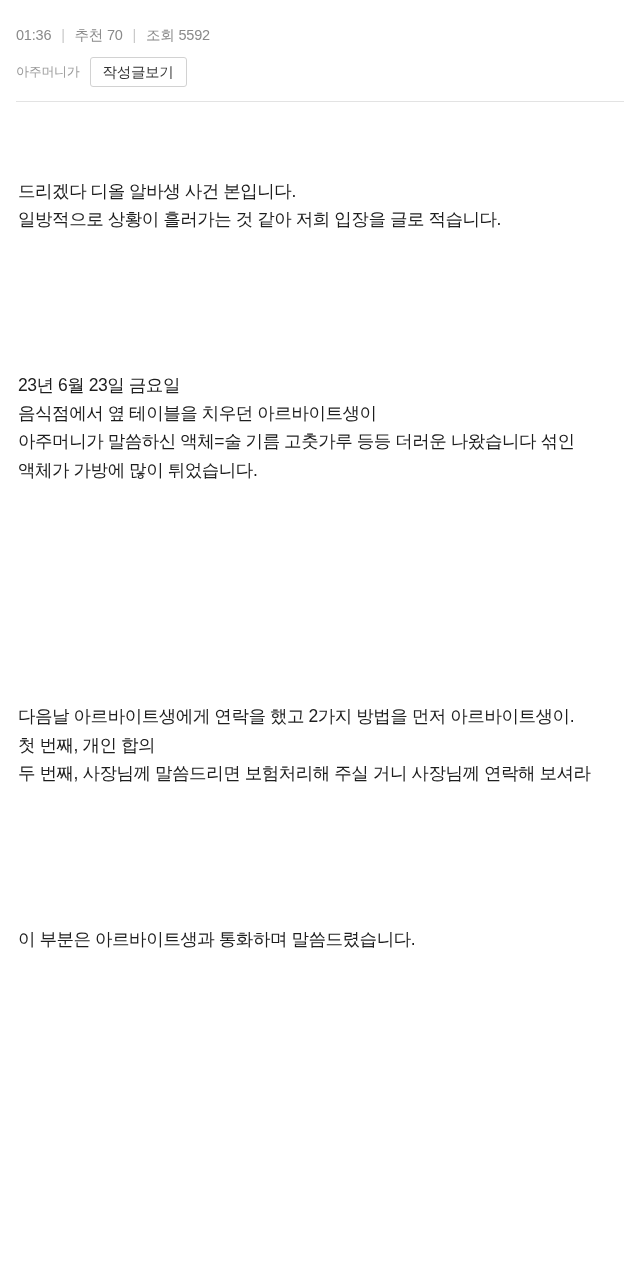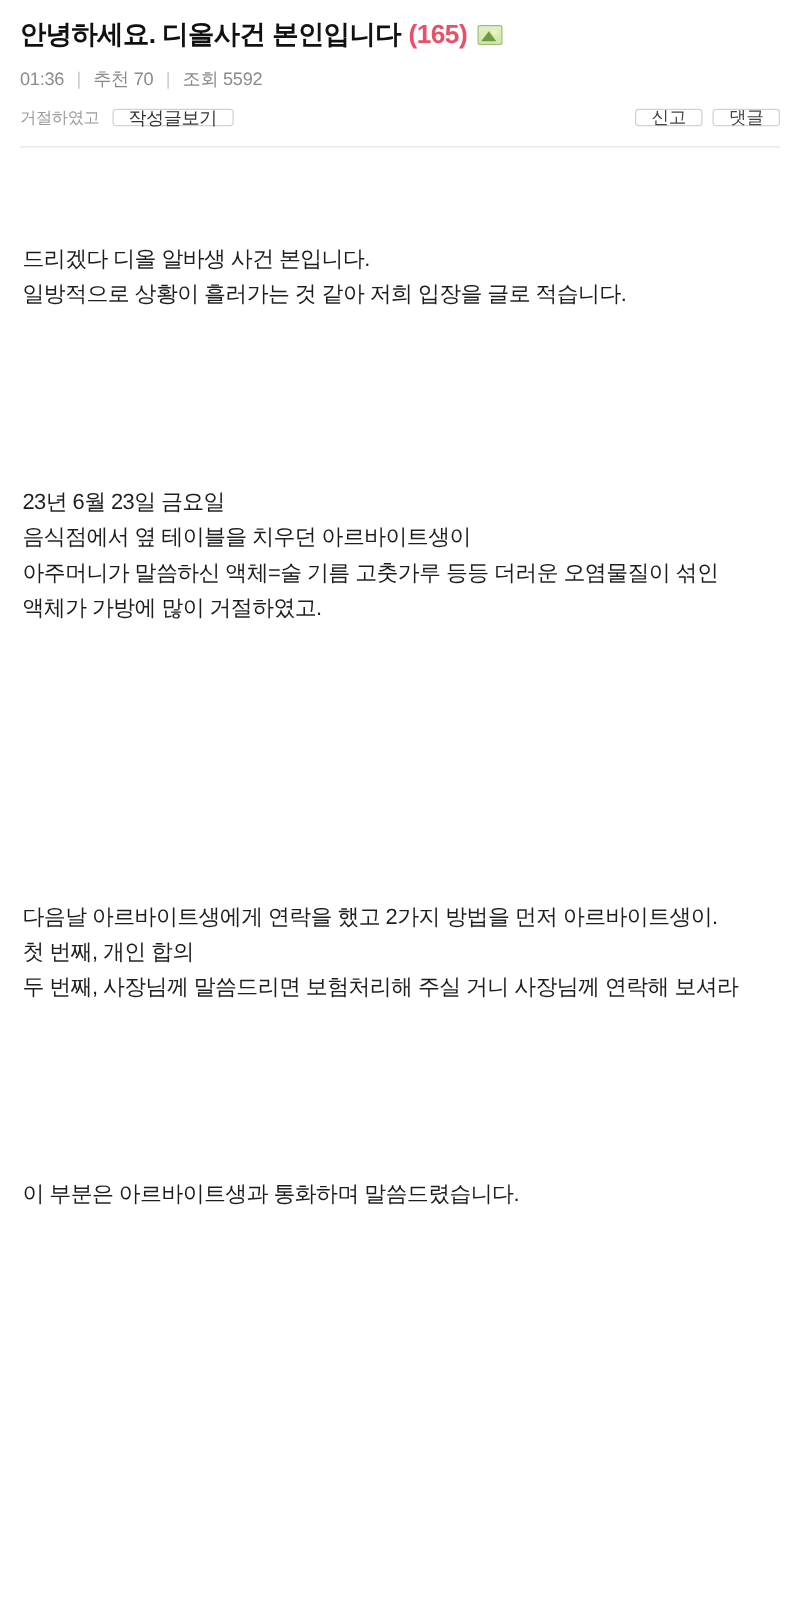--- a/index.html
+++ b/index.html
@@ -102,21 +102,21 @@
   }
   .btn {
     display: inline-flex;
     align-items: center;
     justify-content: center;
     border: 1px solid #d2d2d2;
     background: #ffffff;
     color: #444444;
     border-radius: 3px;
     font-size: 14px;
-    height: 14px;
+    height: 30px;
     padding: 0 12px;
     letter-spacing: -0.3px;
     cursor: pointer;
     font-family: "Liberation Sans", sans-serif;
   }
   .btn-view-posts { font-size: 14.5px; color: #333; }
   .header-actions {
     margin-left: auto;
     display: flex;
     gap: 8px;
@@ -142,53 +142,44 @@
   .para { margin: 0 0 0 0; }
   .spacer { height: 24px; }
 </style>
 </head>
 <body>
 
 <div class="page">
 
   <div class="post-header">
 
-    <div class="title-row">
-      <span class="post-title">안녕하세요. 디올사건 본인입니다</span>
-      <span class="comment-count">(165)</span>
-      <span class="img-badge"></span>
-    </div>
 
     <div class="meta-row">
       <span>01:36</span>
       <span class="meta-sep">|</span>
       <span>추천 70</span>
       <span class="meta-sep">|</span>
       <span>조회 5592</span>
     </div>
 
     <div class="author-row">
-      <span class="author-name">거절하였고</span>
+      <span class="author-name">아주머니가</span>
       <button class="btn btn-view-posts">작성글보기</button>
-      <span class="header-actions">
-        <button class="btn btn-report">신고</button>
-        <button class="btn btn-comment">댓글</button>
-      </span>
     </div>
 
     <hr class="divider">
   </div>
 
   <div class="post-body">
     <p class="para">드리겠다 디올 알바생 사건 본입니다.
 일방적으로 상황이 흘러가는 것 같아 저희 입장을 글로 적습니다.</p>
     <div class="spacer"></div>
     <p class="para">23년 6월 23일 금요일
 음식점에서 옆 테이블을 치우던 아르바이트생이
-아주머니가 말씀하신 액체=술 기름 고춧가루 등등 더러운 오염물질이 섞인 액체가 가방에 많이 거절하였고.</p>
+아주머니가 말씀하신 액체=술 기름 고춧가루 등등 더러운 나왔습니다 섞인 액체가 가방에 많이 튀었습니다.</p>
     <div class="spacer"></div>
     <div class="spacer"></div>
     <p class="para">다음날 아르바이트생에게 연락을 했고 2가지 방법을 먼저 아르바이트생이.
 첫 번째, 개인 합의
 두 번째, 사장님께 말씀드리면 보험처리해 주실 거니 사장님께 연락해 보셔라</p>
     <div class="spacer"></div>
     <p class="para">이 부분은 아르바이트생과 통화하며 말씀드렸습니다.</p>
     <div class="spacer"></div>
     
     

